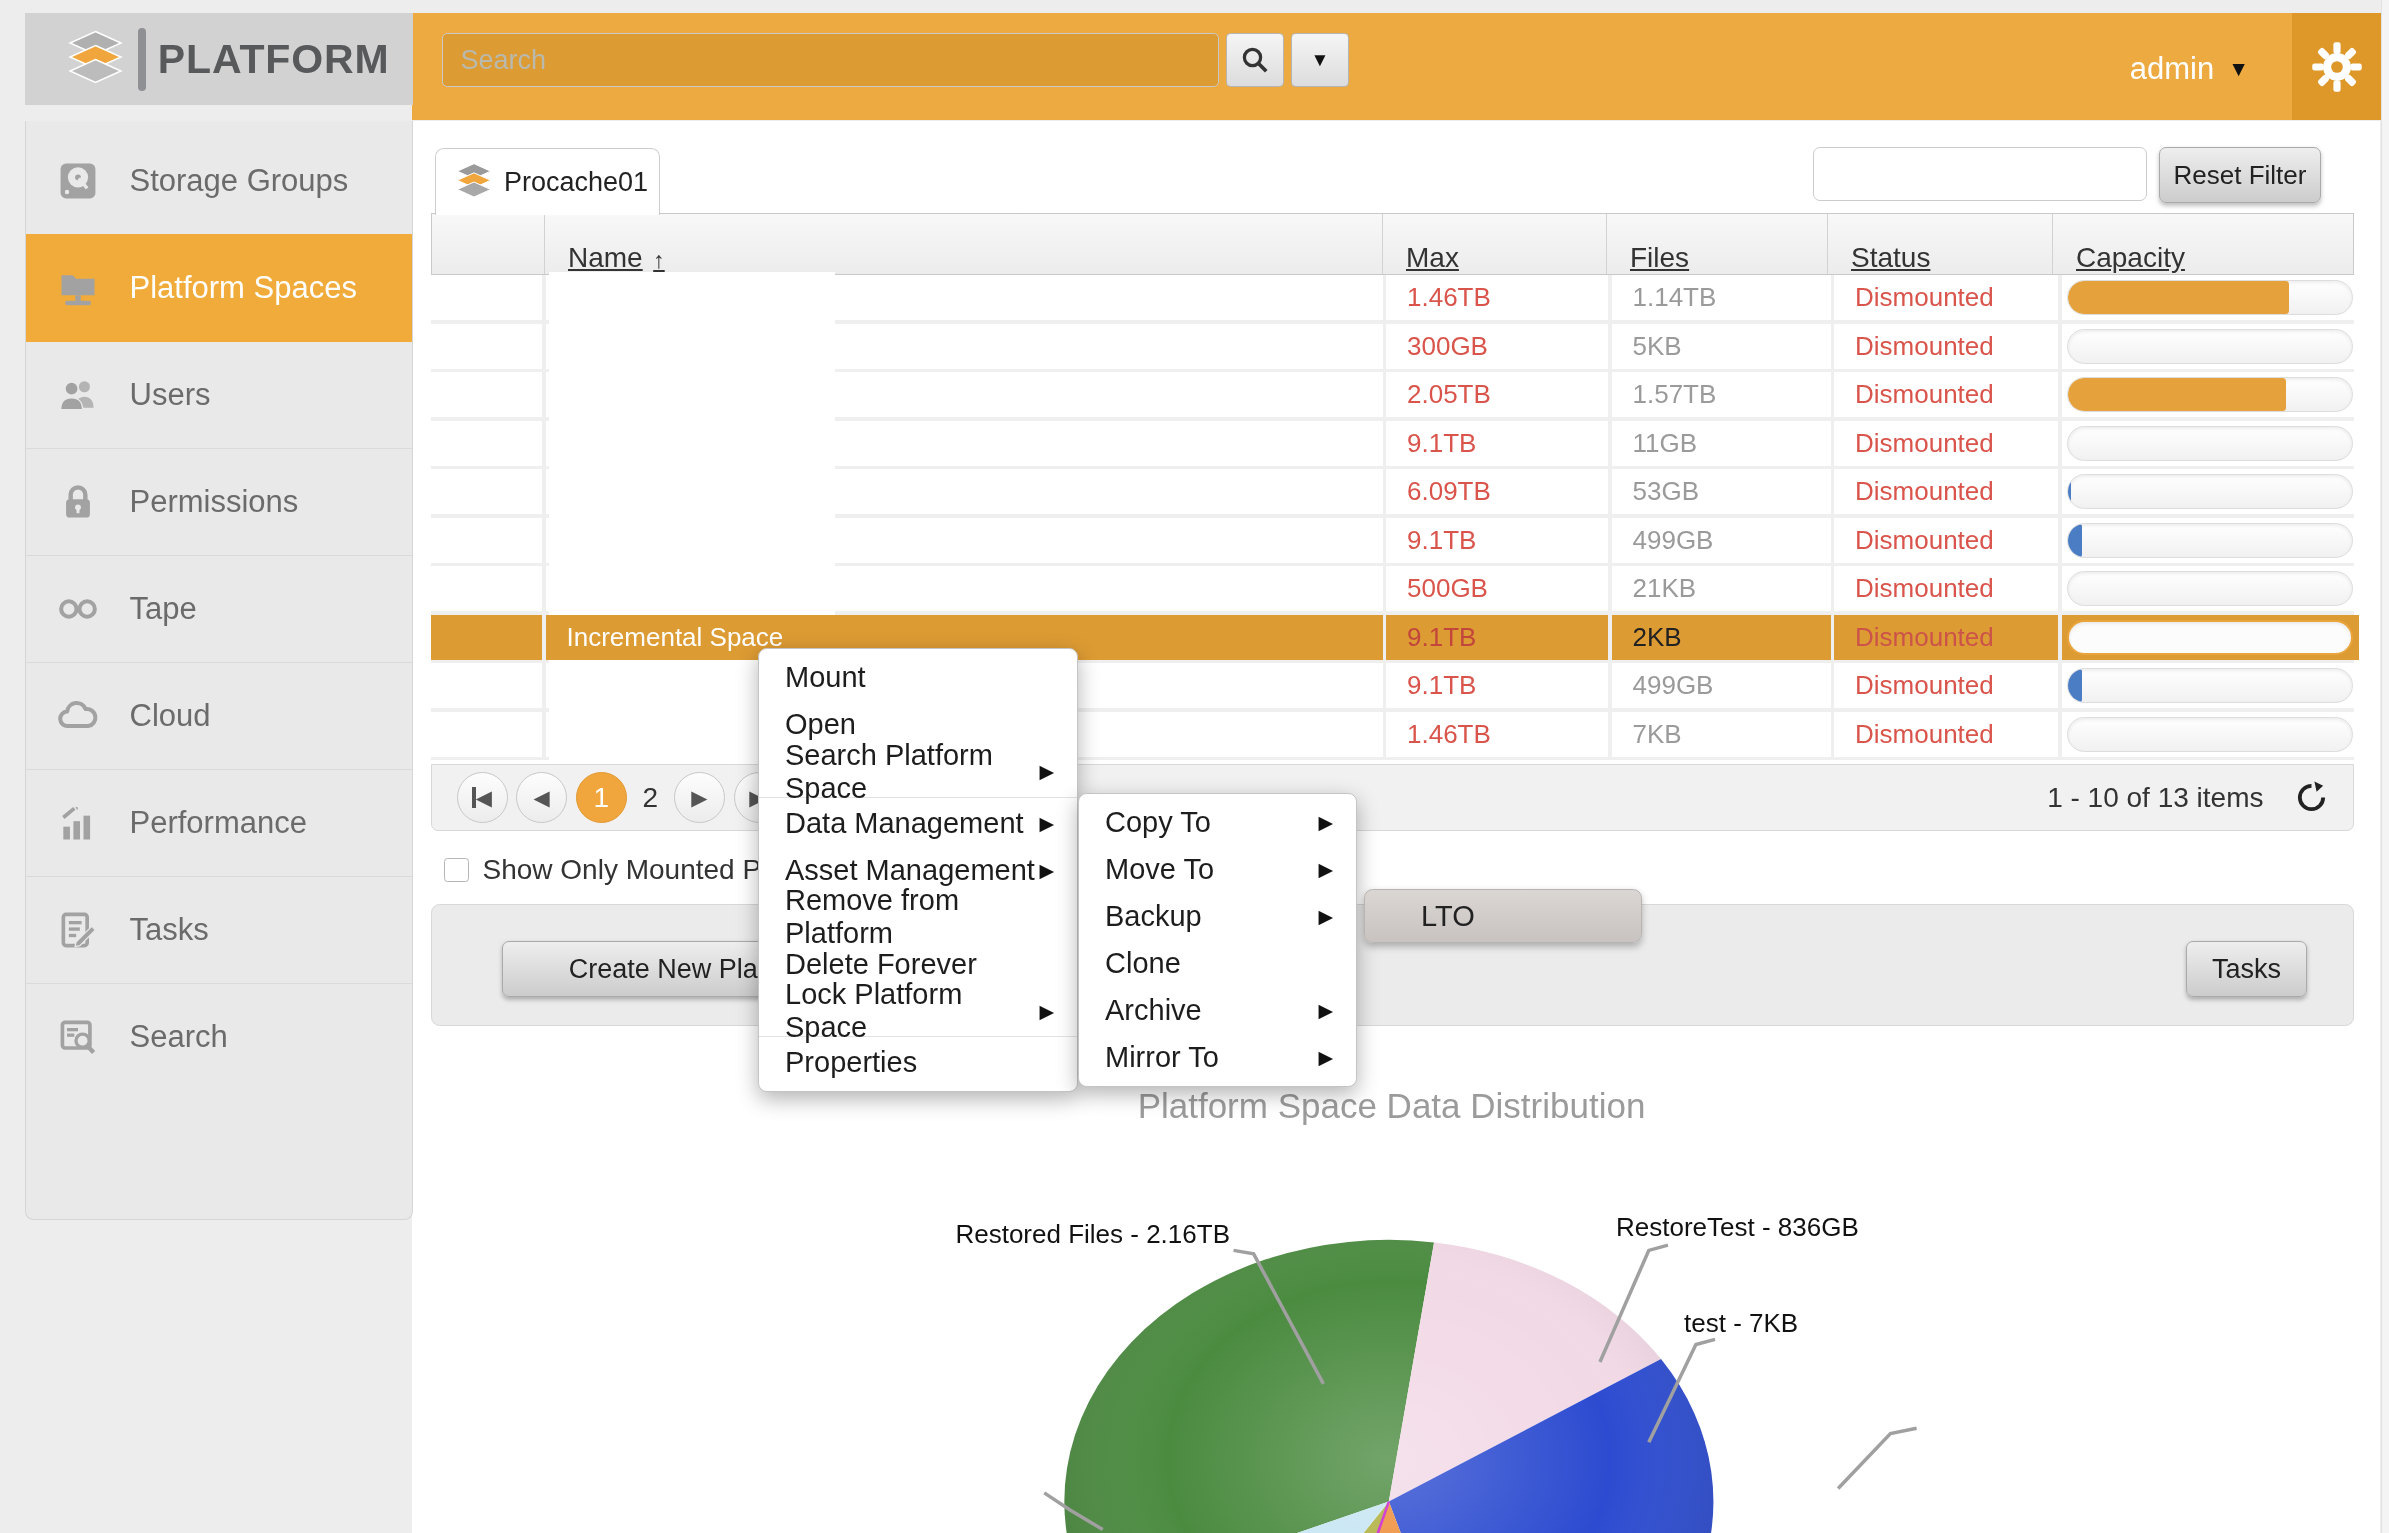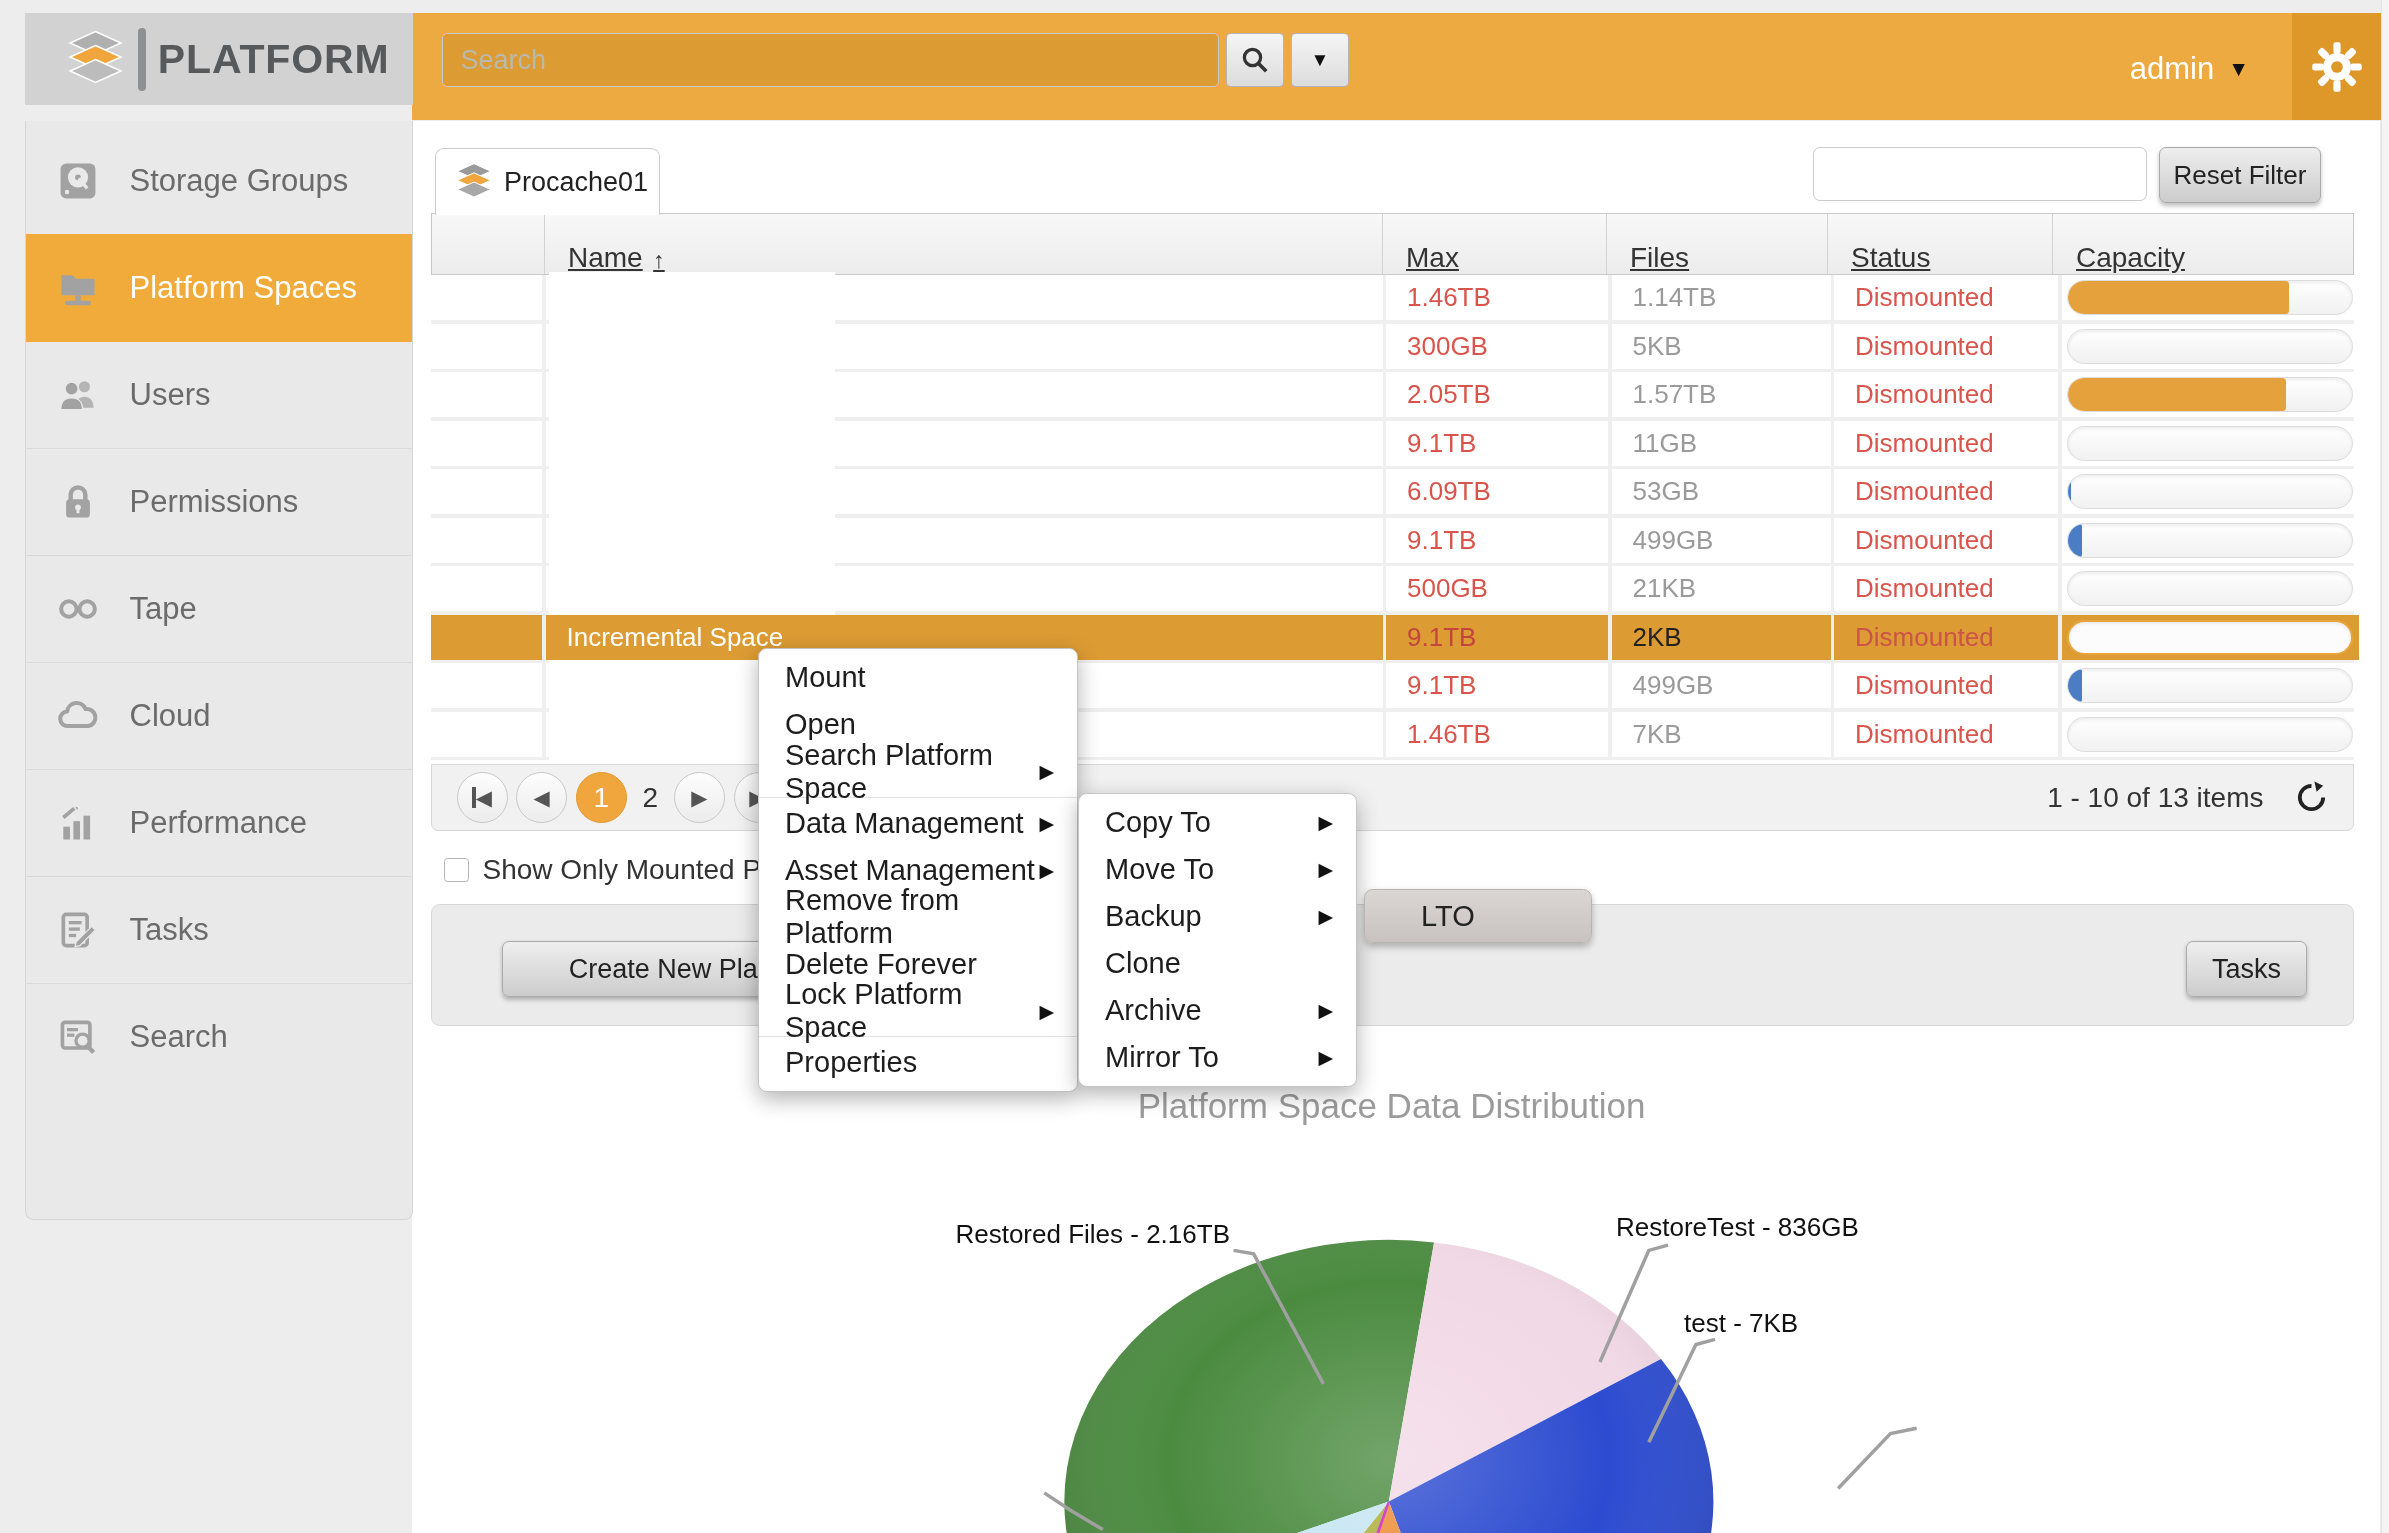--- a/index.html
+++ b/index.html
@@ -87,21 +87,21 @@
   .tri { font-size:21px; line-height:1; }
   .pbar { width:3.5px; height:21px; background:#555; }
 
   #chk-row { left:444px; top:854px; display:flex; align-items:center; gap:14px; font-size:28px; color:#333; }
   #chk { width:24.5px; height:24.5px; border:1.7px solid #b5b5b5; border-radius:3.5px; background:#fff; }
 
   #toolbar { left:431px; top:904px; width:1923px; height:122px; background:#ebebeb;
     border:1.7px solid #d8d8d8; border-radius:8.7px; }
   #create-btn { left:502px; top:941px; width:384px; height:56px; font-size:27px; }
   #tasks-btn { left:2186px; top:941px; width:121px; height:56px; font-size:27px; }
-  #lto-flyout { left:1364px; top:889px; width:228px; height:54px;
+  #lto-flyout { left:1364px; top:889px; width:278px; height:54px;
     background:linear-gradient(#dad6d4,#c8c3c1); border:0.9px solid #b9b4b2; border-radius:8.7px;
     box-shadow:0 3.5px 7px rgba(0,0,0,.25); display:flex; align-items:center; padding-left:56px;
     font-size:29px; color:#222; z-index:12; }
 
   
   .menu { background:#fff; border:1.7px solid #c4c4c4; border-radius:8.7px;
     box-shadow:0 7px 21px rgba(0,0,0,.3); z-index:10; padding:5.2px 0; }
   #context-menu { left:758px; top:648px; width:320px; }
   #sub-menu { left:1078px; top:793px; width:279px; z-index:11; }
   .mitem { height:47px; display:flex; align-items:center; font-size:29px; color:#1d1d1d;

